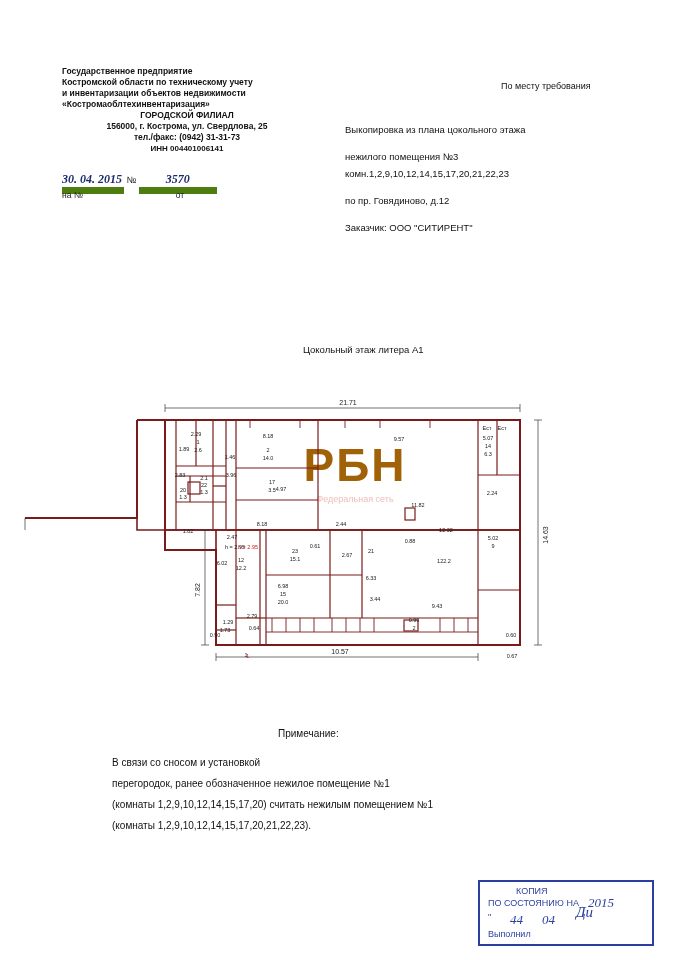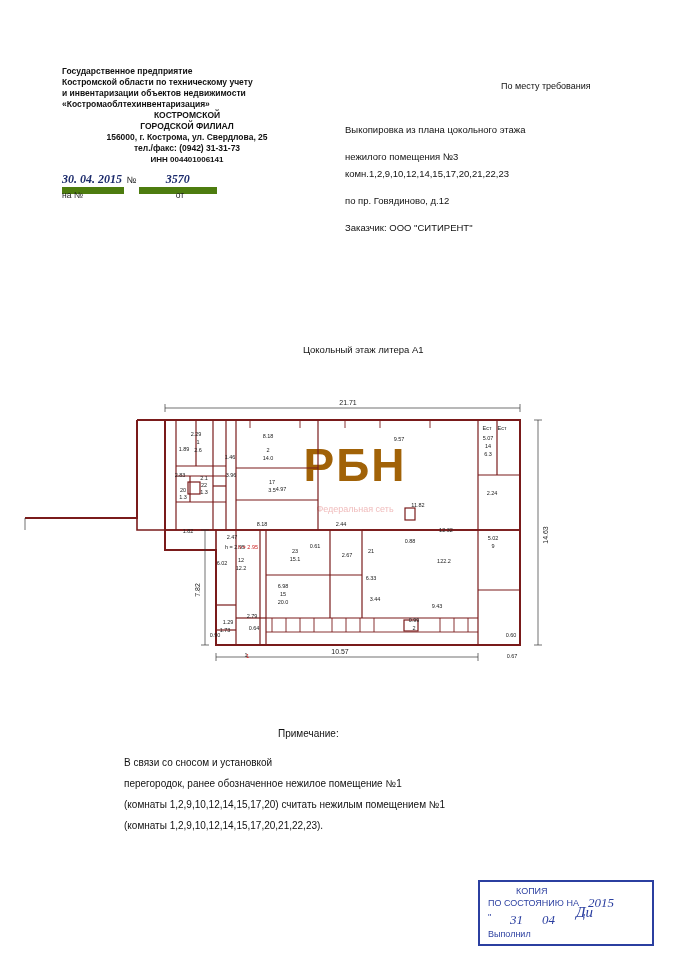--- a/index.html
+++ b/index.html
@@ -47,28 +47,28 @@
 
   
   .wm{
     position:absolute;left:265px;top:438px;width:180px;text-align:center;
     pointer-events:none;
   }
   .wm .big{
     font-size:46px;font-weight:bold;color:#a16207;letter-spacing:2px;
     font-family:Liberation Sans, sans-serif;
   }
-  .wm .sm{font-size:9px;color:#f0bcbc;margin-top:12px;}
+  .wm .sm{font-size:9px;color:#f0bcbc;margin-top:2px;}
 
   
   .plan{position:absolute;left:0;top:300px;width:678px;height:400px;}
 
   
   .note-title{position:absolute;left:278px;top:728px;font-size:10px;color:#111;}
-  .note{position:absolute;left:124px;top:752px;font-size:10px;line-height:21px;color:#111;}
+  .note{position:absolute;left:112px;top:752px;font-size:10px;line-height:21px;color:#111;}
 
   
   .stamp{
     position:absolute;left:478px;top:880px;width:172px;height:62px;
     border:2px solid #2b3fa0;color:#2b3fa0;
     font-size:9px;font-family:"Liberation Sans",sans-serif;
   }
   .stamp .s1{position:absolute;left:36px;top:4px;}
   .stamp .s2{position:absolute;left:8px;top:16px;}
   .stamp .s3{position:absolute;left:8px;top:30px;}
@@ -85,21 +85,20 @@
 </head>
 <body>
 
 <div class="page">
 
   <div class="hdr-left">
     <div class="l1">Государственное предприятие</div>
     <div class="l2">Костромской области по техническому учету</div>
     <div class="l3">и инвентаризации объектов недвижимости</div>
     <div class="l4">«Костромаоблтехинвентаризация»</div>
-    <div class="ctr">КОСТРОМСКОЙ</div>
     <div class="ctr">ГОРОДСКОЙ ФИЛИАЛ</div>
     <div class="ctr addr">156000, г. Кострома, ул. Свердлова, 25</div>
     <div class="ctr addr">тел./факс:  (0942) 31-31-73</div>
     <div class="ctr inn">ИНН 004401006141</div>
   </div>
 
   <div class="numline">
     <span class="hand u" style="width:62px;">30. 04. 2015</span>
     <span>№</span>
     <span class="hand u" style="width:78px;text-align:center;">3570</span>
@@ -302,20 +301,20 @@
   </div>
 
   <div class="stamp">
     <div class="s1">КОПИЯ</div>
     <div class="s2">ПО СОСТОЯНИЮ НА</div>
     <div class="s3">
       <span>"</span>
       <span style="display:inline-block;width:86px;"></span>
       <span>"</span>
     </div>
-    <div class="d1">31</div>
+    <div class="d1">44</div>
     <div class="d2">04</div>
     <div class="d3">2015</div>
     <div class="s4">Выполнил</div>
     <div class="sign">Ди</div>
   </div>
 
 </div>
 
 </body></html>

